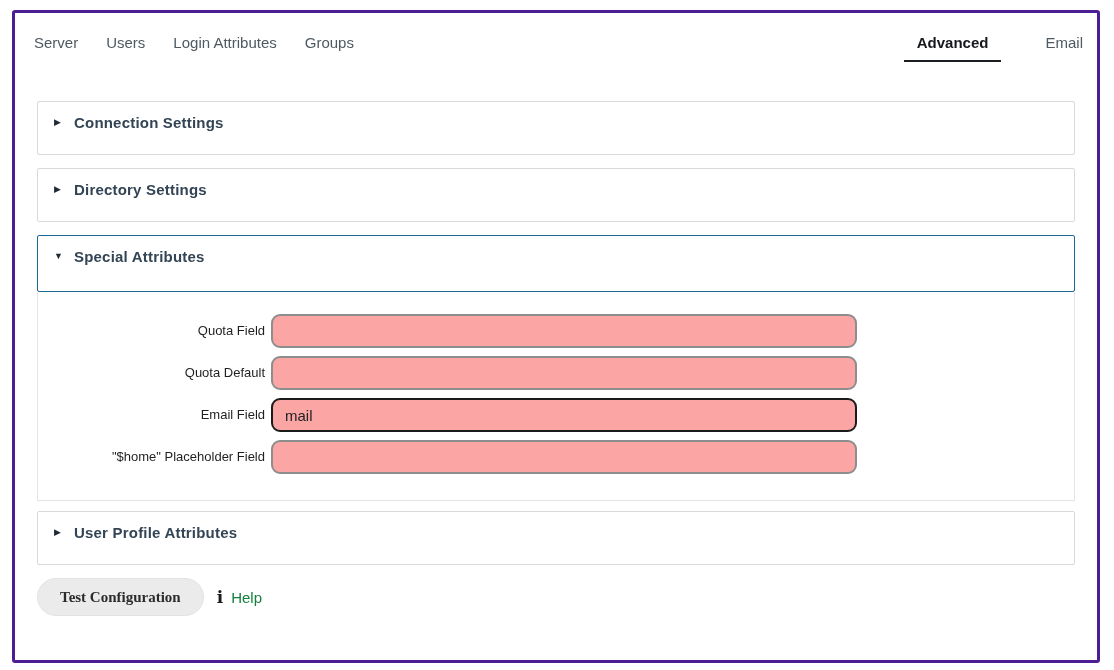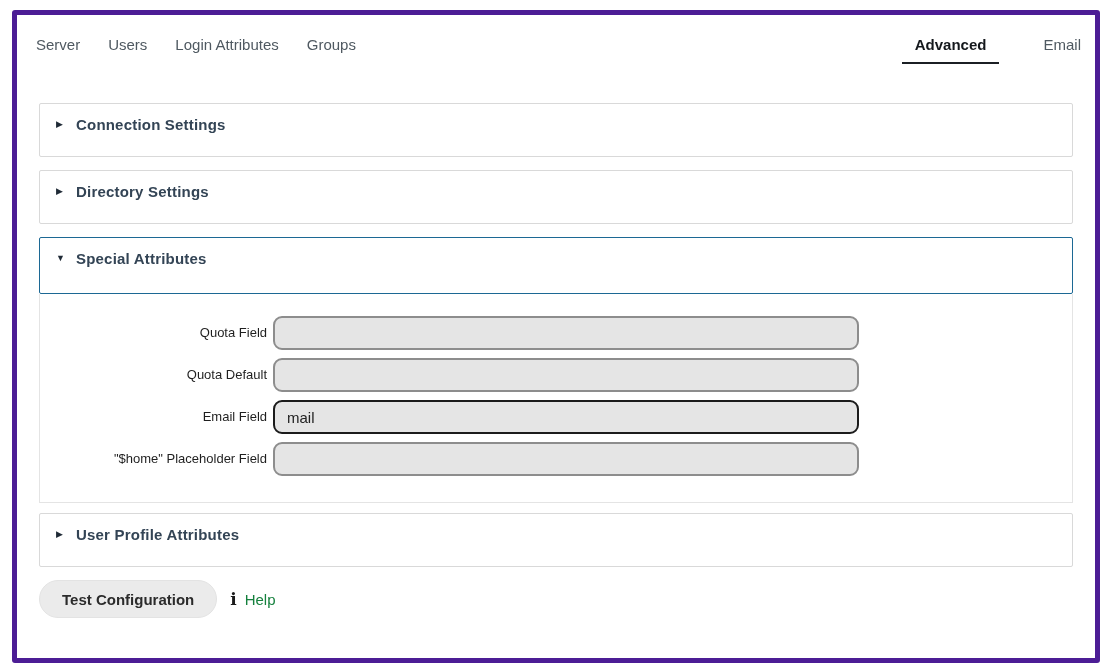--- a/index.html
+++ b/index.html
@@ -7,21 +7,21 @@
     width: 1114px; height: 670px;
     background: #ffffff;
     font-family: "Liberation Sans", "DejaVu Sans", sans-serif;
     overflow: hidden;
   }
   .card {
     position: absolute;
     left: 12px; top: 10px;
     width: 1088px; height: 653px;
     background: #fff;
-    border: 5px solid #4c1d95;
+    border: 3px solid #4c1d95;
     border-radius: 3px;
   }
   
   .tabbar {
     display: flex;
     align-items: flex-start;
     justify-content: space-between;
     padding: 21px 14px 0 19px;
     height: 48px;
   }
@@ -95,40 +95,40 @@
   .form-input {
     width: 586px;
     height: 34px;
     border: 2px solid #8d8d8d;
     border-radius: 9px;
     padding: 0 12px;
     font-size: 15px;
     color: #222;
     font-family: "Liberation Sans", "DejaVu Sans", sans-serif;
     outline: none;
-    background: #e5e5e5;
+    background: #fca5a5;
   }
   .form-input.focused { border-color: #1b1b1b; }
   
   .footer {
     display: flex;
     align-items: center;
     margin: 13px 22px 0 22px;
     gap: 13px;
   }
   .test-btn {
     background: #ebebeb;
     border: 1px solid #e3e3e3;
     border-radius: 19px;
     padding: 0 22px;
     height: 38px;
     font-size: 15px;
     font-weight: bold;
     color: #2b2b2b;
-    font-family: Liberation Sans, sans-serif;
+    font-family: Liberation Serif, serif;
     cursor: pointer;
   }
   .help {
     display: flex;
     align-items: center;
     gap: 8px;
     cursor: pointer;
   }
   .info-glyph {
     font-family: "DejaVu Serif", serif;

